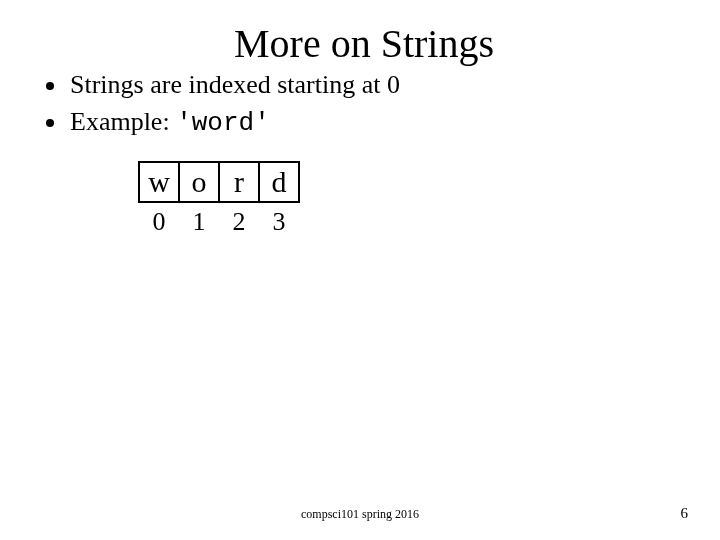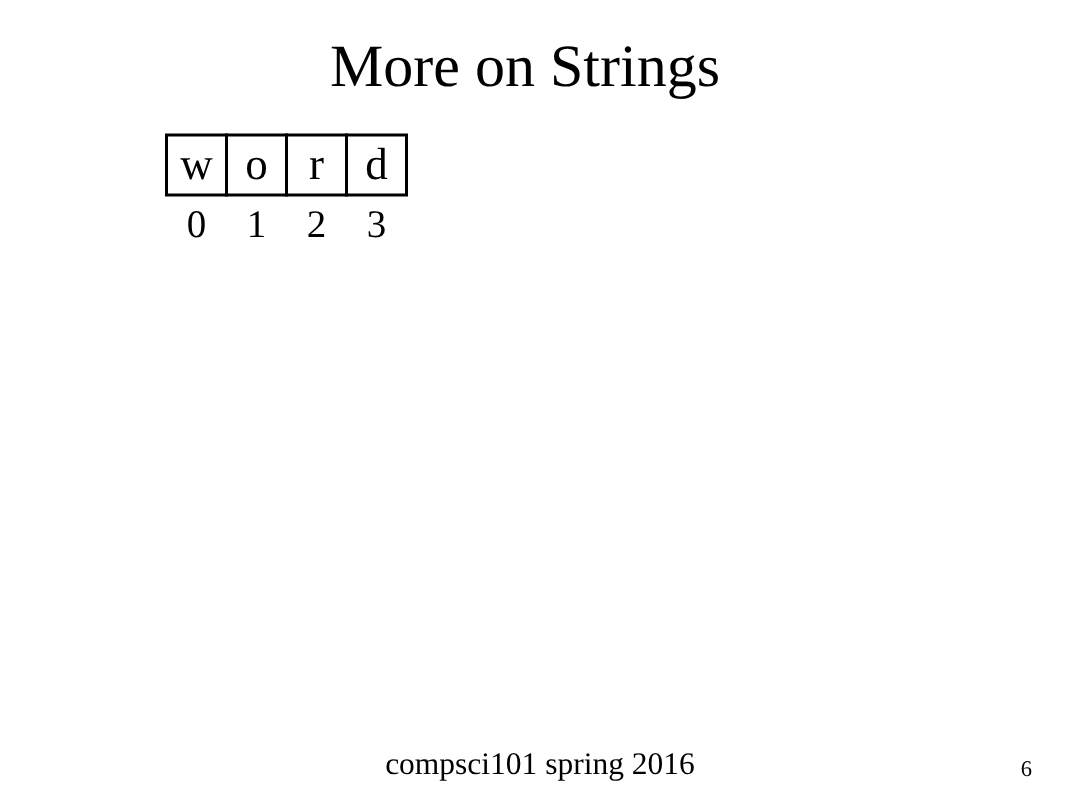--- a/index.html
+++ b/index.html
@@ -7,21 +7,21 @@
     padding: 0;
     width: 720px;
     height: 540px;
     font-family: "Times New Roman", Times, serif;
     background: #fff;
     color: #000;
     position: relative;
     overflow: hidden;
   }
   .slide {
-    padding: 12px 40px 0 20px;
+    padding: 12px 40px 0 48px;
     box-sizing: border-box;
     width: 100%;
     height: 100%;
     position: relative;
   }
   .title {
     font-size: 40px;
     text-align: center;
     margin: 8px 0 2px 0;
     font-weight: normal;
@@ -81,36 +81,42 @@
   ul.bullets2 li {
     margin: 0 0 6px 0;
     padding-left: 2px;
   }
   .footer {
     position: absolute;
     bottom: 18px;
     left: 0;
     width: 100%;
     text-align: center;
-    font-size: 21px;
+    font-size: 12px;
   }
   .pagenum {
     position: absolute;
     bottom: 18px;
     right: 32px;
     font-size: 15px;
   }
 </style>
 </head>
 <body>
 
 <div class="slide">
 
   <h1 class="title">More on Strings</h1>
 
+  <ul class="bullets">
+    <li>Strings are indexed starting at 0</li>
+    <li>
+      <span>Example: </span><span class="code">'word'</span>
+    </li>
+  </ul>
 
   <div class="diagram">
     <div class="cells">
       <div class="cell">w</div>
       <div class="cell">o</div>
       <div class="cell">r</div>
       <div class="cell">d</div>
     </div>
     <div class="indices">
       <div class="idx">0</div>

